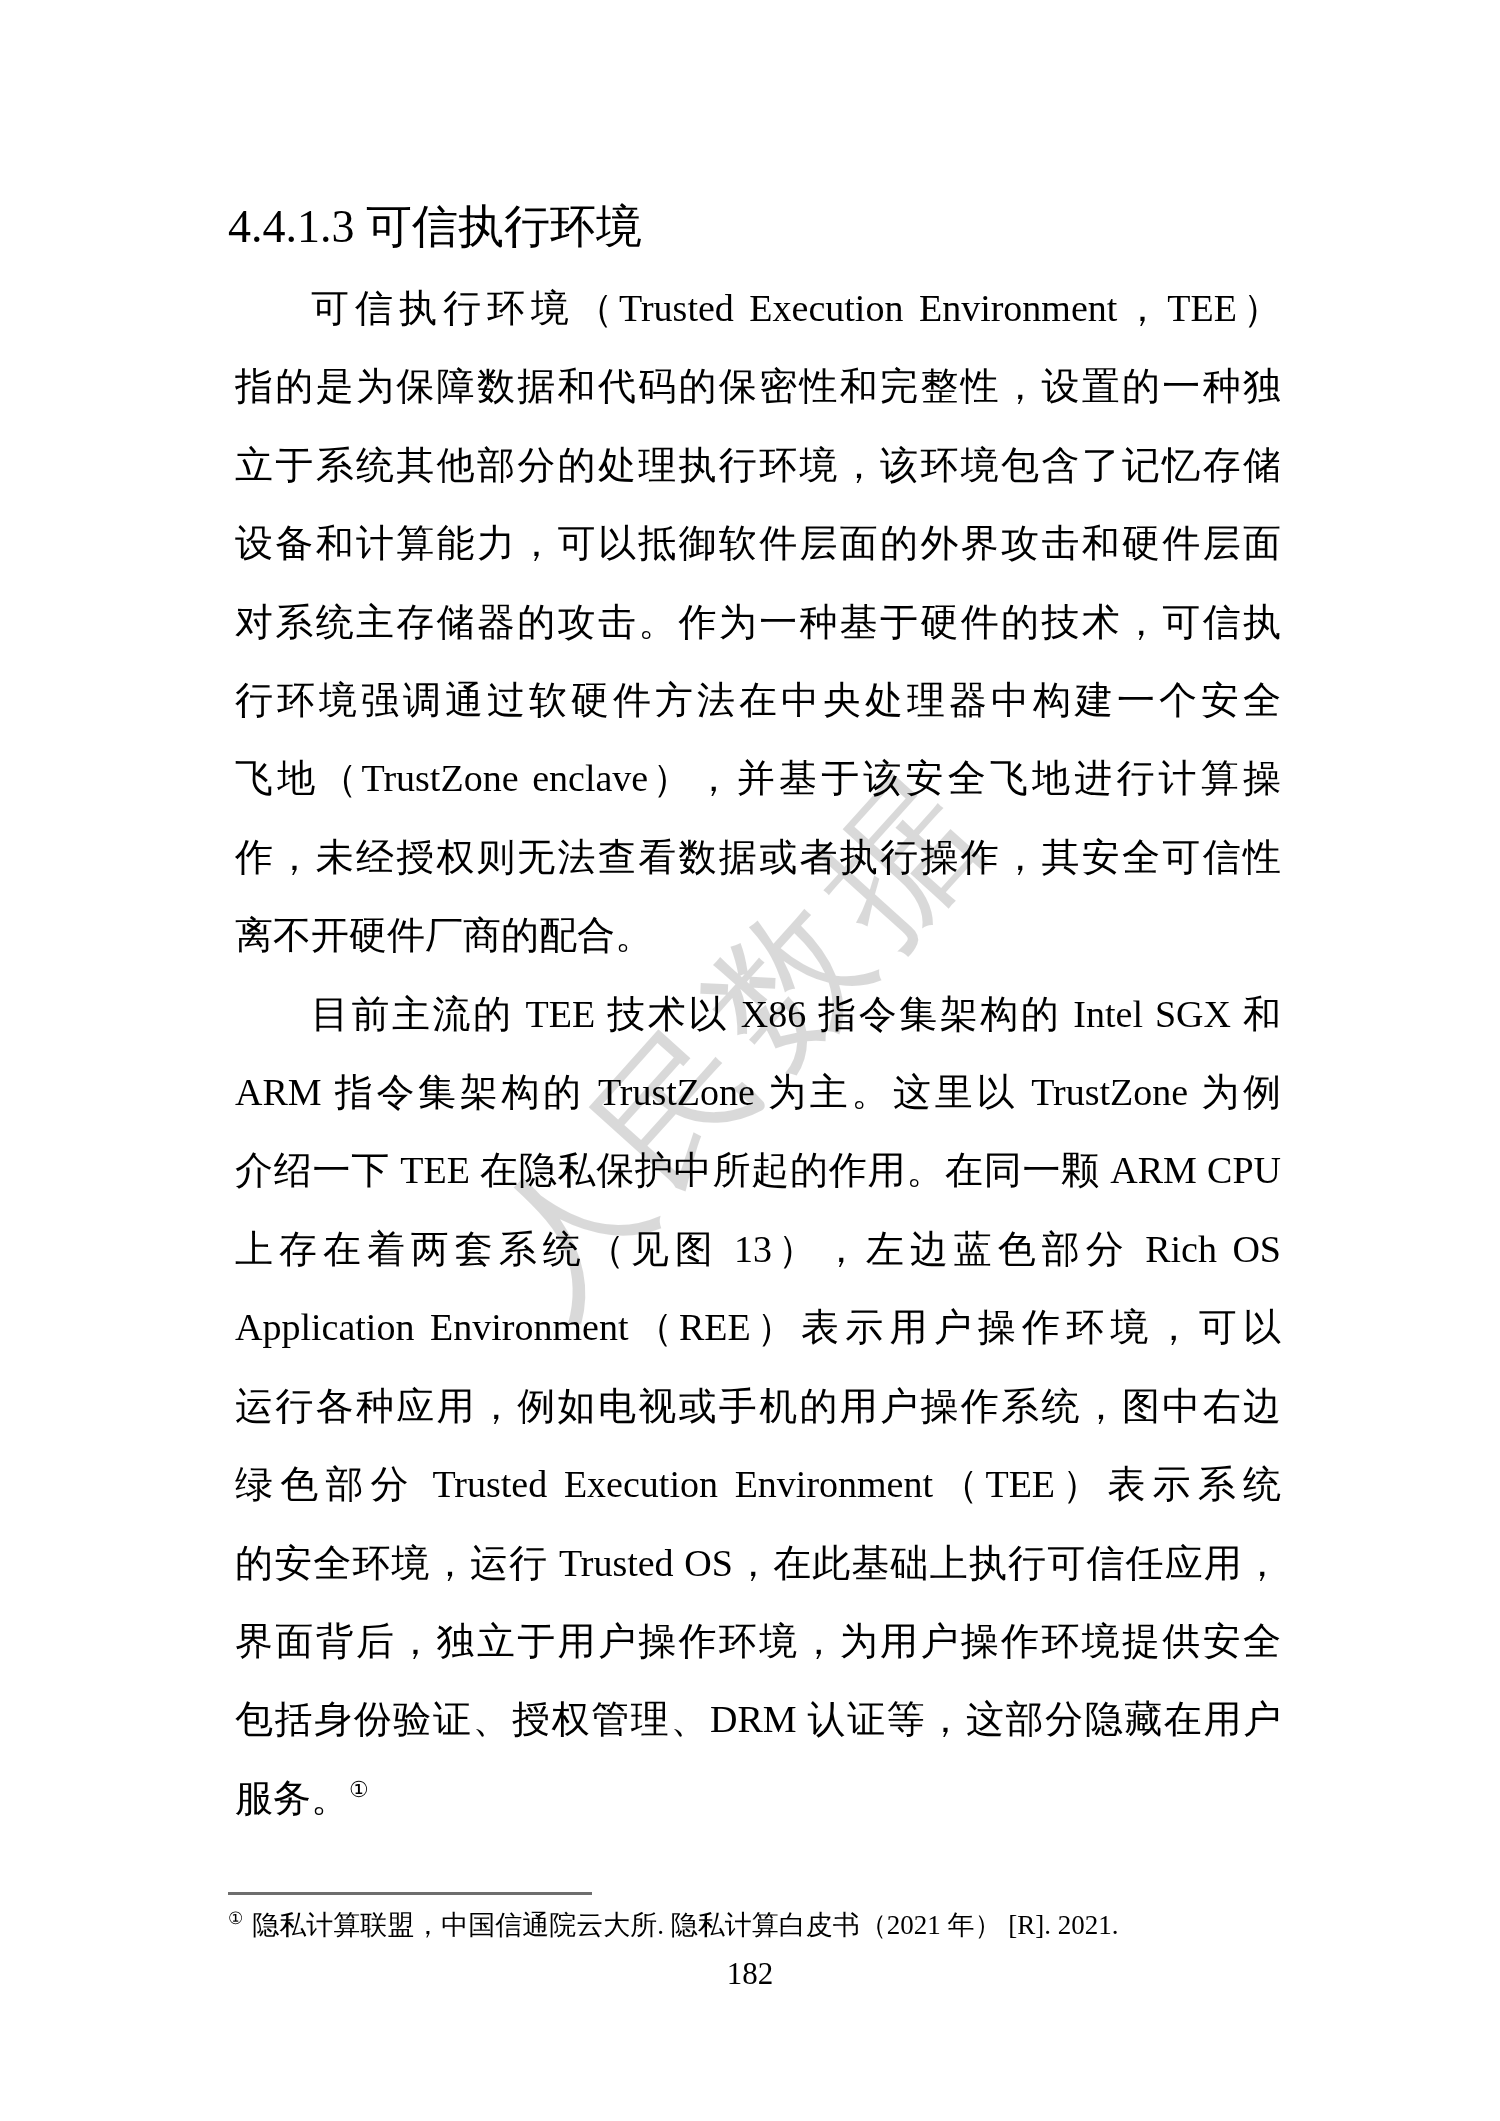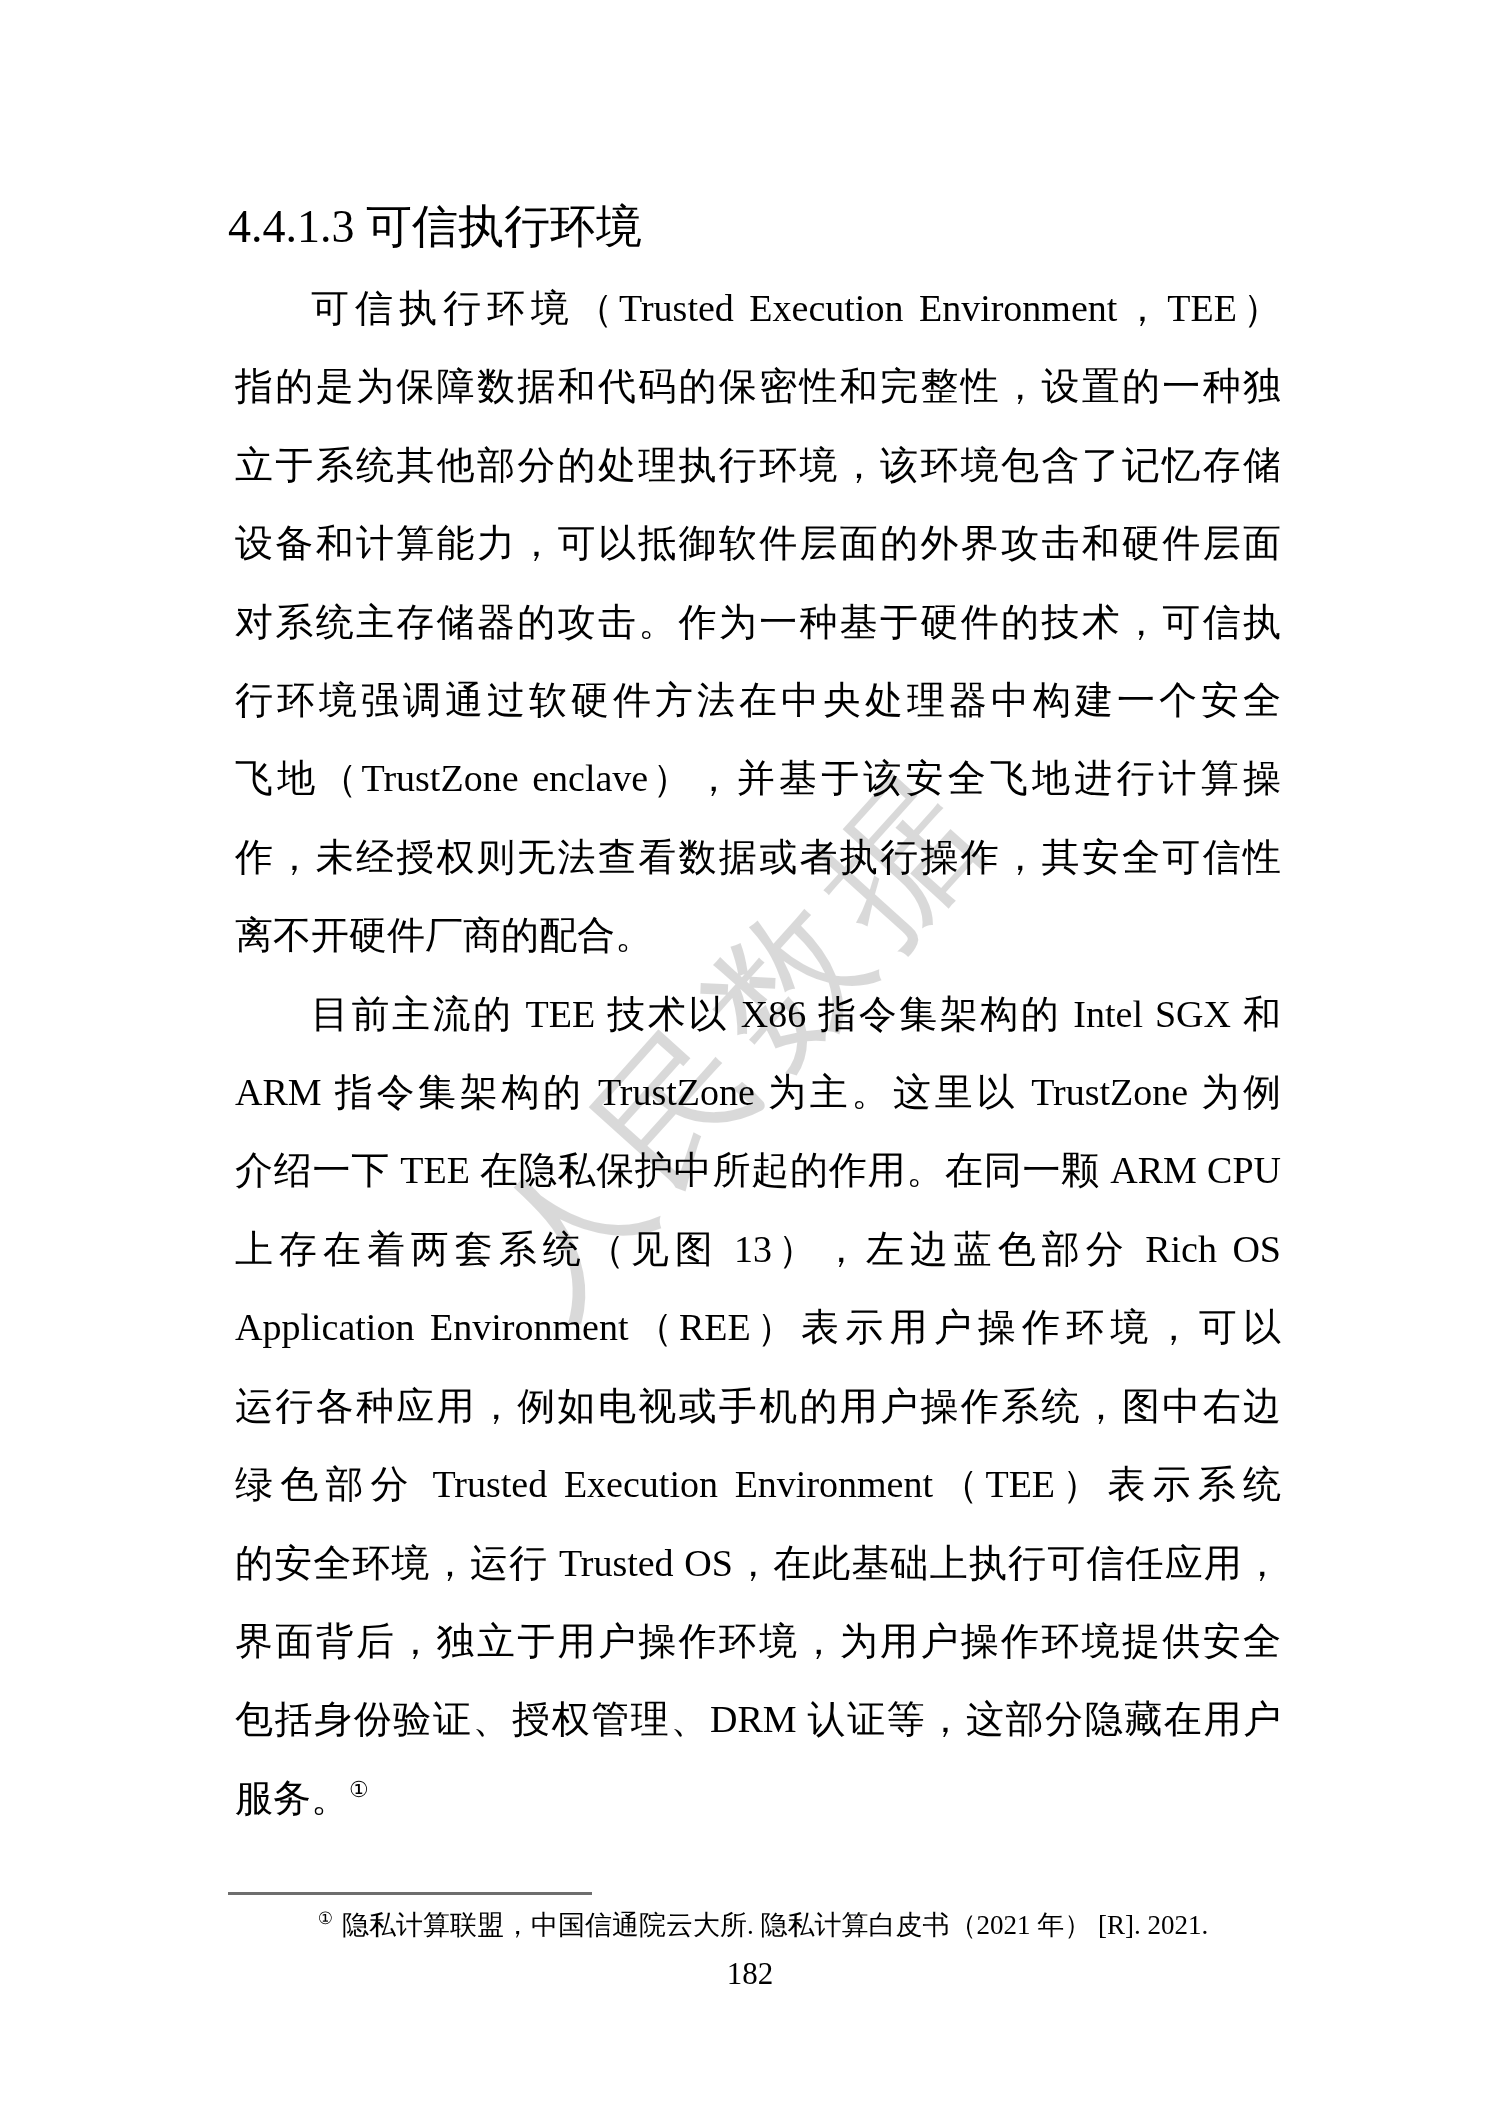--- a/index.html
+++ b/index.html
@@ -48,26 +48,25 @@
     line-height:0;
   }
   .fn-sep{
     position:absolute;
     left:228px;top:1892px;
     width:364px;height:3px;
     background:#6e6e6e;
   }
   .footnote{
     position:absolute;
-    left:240px;top:1905px;
+    left:228px;top:1905px;
     width:1046px;
     font-size:27px;
     line-height:40px;
     white-space:nowrap;
-    text-align:center;
   }
   .footnote sup{
     font-size:17px;
     vertical-align:super;
     line-height:0;
     margin-right:9px;
   }
   .pagenum{
     position:absolute;
     left:0;top:1956px;

